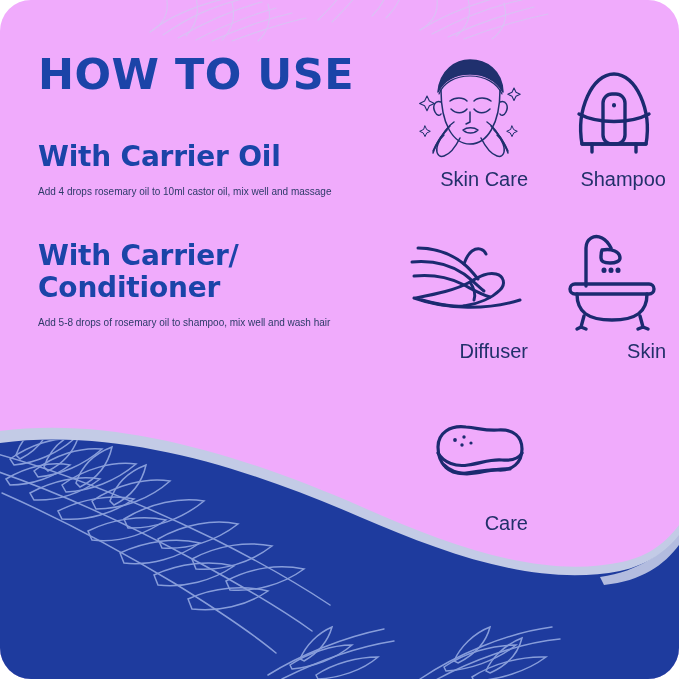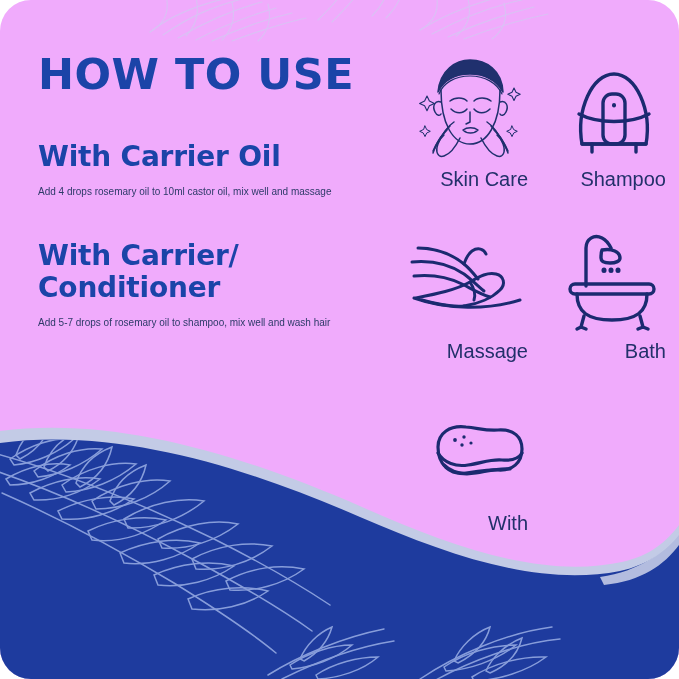--- a/index.html
+++ b/index.html
@@ -83,21 +83,21 @@
 
     <h1 class="title">HOW TO USE</h1>
 
     <div class="sec">
       <h2 class="sec-head">With Carrier Oil</h2>
       <p class="sec-body">Add 4 drops rosemary oil to 10ml castor oil, mix well and massage</p>
     </div>
 
     <div class="sec">
       <h2 class="sec-head">With Carrier/ Conditioner</h2>
-      <p class="sec-body">Add 5-7 drops of rosemary oil to shampoo, mix well and wash hair</p>
+      <p class="sec-body">Add 5-8 drops of rosemary oil to shampoo, mix well and wash hair</p>
     </div>
 
   </div>
 
   <div class="icon-grid">
 
     <div class="icon-cell">
       <div class="icon-art">
         <svg width="118" height="112" viewBox="0 0 118 112">
           <g fill="none" stroke="#20306e" stroke-width="1.5" stroke-linecap="round" stroke-linejoin="round">
@@ -168,21 +168,21 @@
             <path d="M56 30 C58 24 60 20 64 17 C70 13 76 15 78 20"></path>
 
             <path d="M8 64 C28 60 48 56 62 48 C72 42 80 38 88 40 C96 42 98 50 92 56 C84 64 70 70 56 72"></path>
             <path d="M56 72 C44 73 28 70 14 66"></path>
             <path d="M62 48 C66 54 68 60 66 66"></path>
 
             <path d="M6 64 C40 76 80 76 112 66"></path>
           </g>
         </svg>
       </div>
-      <div class="icon-label">Massage</div>
+      <div class="icon-label">Diffuser</div>
     </div>
 
     <div class="icon-cell">
       <div class="icon-art">
         <svg width="108" height="104" viewBox="0 0 108 104">
           <g fill="none" stroke="#1b2a70" stroke-width="3.4" stroke-linecap="round" stroke-linejoin="round">
 
             <path d="M28 56 L28 18 C28 9 36 4 44 8 C48 10 51 14 53 18"></path>
 
             <path d="M44 20 C54 18 62 22 62 28 C62 31 58 33 52 33 C46 33 43 31 43 28 C43 25 43 22 44 20 Z"></path>
@@ -193,21 +193,21 @@
 
             <rect x="12" y="54" width="84" height="10" rx="5"></rect>
 
             <path d="M19 64 C19 82 30 90 54 90 C78 90 89 82 89 64"></path>
 
             <path d="M26 86 L23 97 M23 97 L19 99 M23 97 L28 99"></path>
             <path d="M82 86 L85 97 M85 97 L80 99 M85 97 L90 99"></path>
           </g>
         </svg>
       </div>
-      <div class="icon-label">Bath</div>
+      <div class="icon-label">Skin</div>
     </div>
 
     <div class="icon-cell">
       <div class="icon-art">
         <svg width="104" height="82" viewBox="0 0 104 82">
           <g fill="none" stroke="#1b2a70" stroke-width="3.2" stroke-linecap="round" stroke-linejoin="round">
 
             <path d="M14 34 C14 20 26 12 42 14 C54 15 62 18 74 17 C90 16 98 24 98 36
                      C98 50 88 58 74 57 C62 56 54 59 42 60 C26 62 14 52 14 34 Z"></path>
 
@@ -215,21 +215,21 @@
 
             <path d="M20 52 C28 60 40 62 52 60 C64 58 74 55 86 56"></path>
 
             <circle cx="31" cy="27" r="1.9" fill="#1b2a70" stroke="none"></circle>
             <circle cx="40" cy="24" r="1.7" fill="#1b2a70" stroke="none"></circle>
             <circle cx="38" cy="32" r="1.7" fill="#1b2a70" stroke="none"></circle>
             <circle cx="47" cy="30" r="1.6" fill="#1b2a70" stroke="none"></circle>
           </g>
         </svg>
       </div>
-      <div class="icon-label">With</div>
+      <div class="icon-label">Care</div>
     </div>
 
 
   </div>
 
   <svg class="wave-layer" viewBox="0 0 679 260" preserveAspectRatio="none">
     <defs>
       <clipPath id="waveClip">
         <path d="M0 24 C120 8 250 50 360 98 C450 137 540 168 620 152 C648 146 666 132 679 116
                  L679 260 L0 260 Z"></path>

